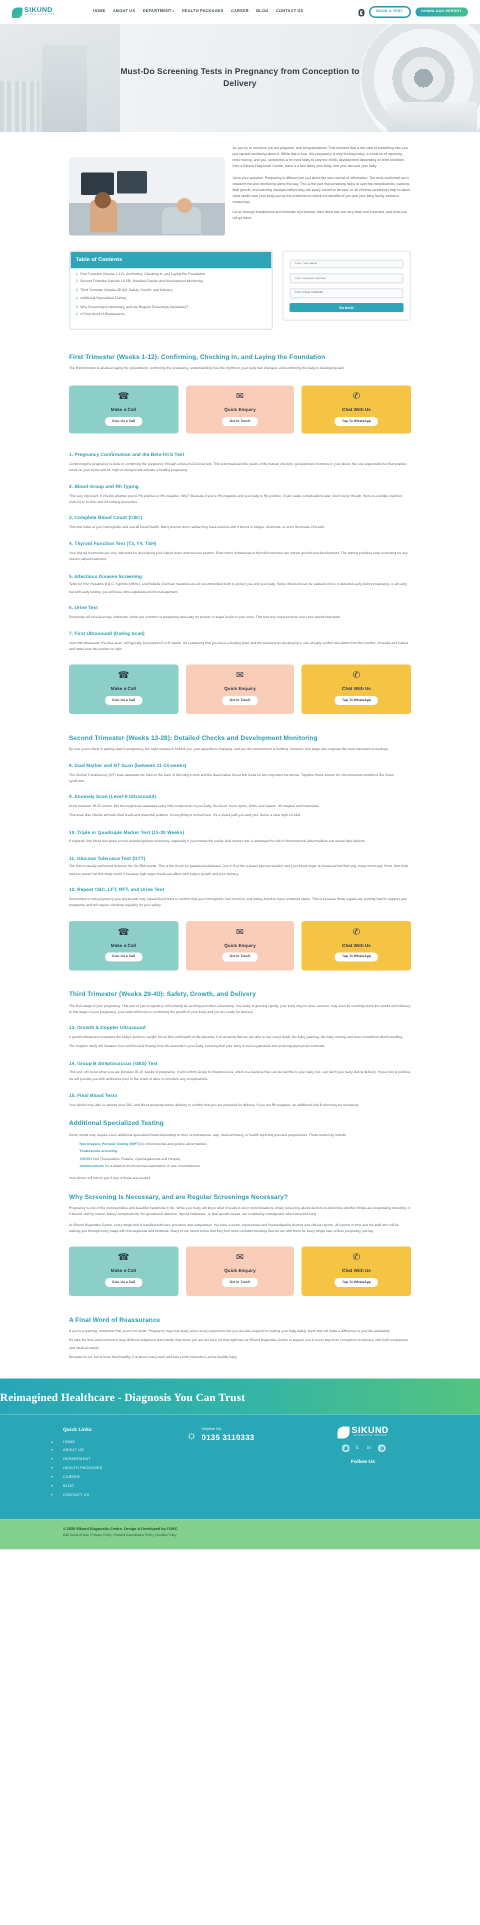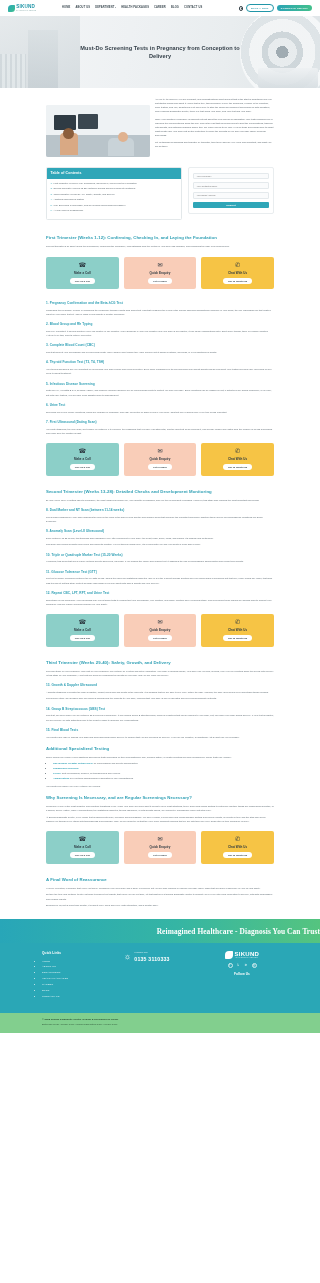--- a/index.html
+++ b/index.html
@@ -156,21 +156,21 @@
   .cta-icon { font-size: 6.2px; color: #2c3840; line-height: 1; }
   .cta-title { font-size: 3px; font-weight: 700; color: #2c3840; letter-spacing: .05px; }
   .cta-btn {
     background: #fff; border: none; border-radius: 6px; font-size: 2.3px; font-weight: 700;
     color: #3a464e; padding: 1.9px 5px; cursor: pointer; white-space: nowrap;
     font-family: "Liberation Sans", sans-serif;
   }
   
   .foot-banner {
     background: linear-gradient(90deg,#28a6b8 0%,#35b5a4 55%,#55c47f 100%);
-    text-align: right; padding: 7px 0 6px 0;
+    text-align: left; padding: 7px 0 6px 0;
   }
   .foot-banner h2 {
     font-family: "Liberation Serif", serif; color: #fff; font-size: 7.4px;
     font-weight: 700; letter-spacing: .1px;
   }
   .foot-main {
     background: #2aa7b6; display: flex; padding: 8px 42px 12px 42px; gap: 10px;
   }
   .fcol { flex: 1; }
   .fcol h4 { color: #fff; font-size: 3.2px; font-weight: 700; margin-bottom: 3.5px; letter-spacing:.1px; }

